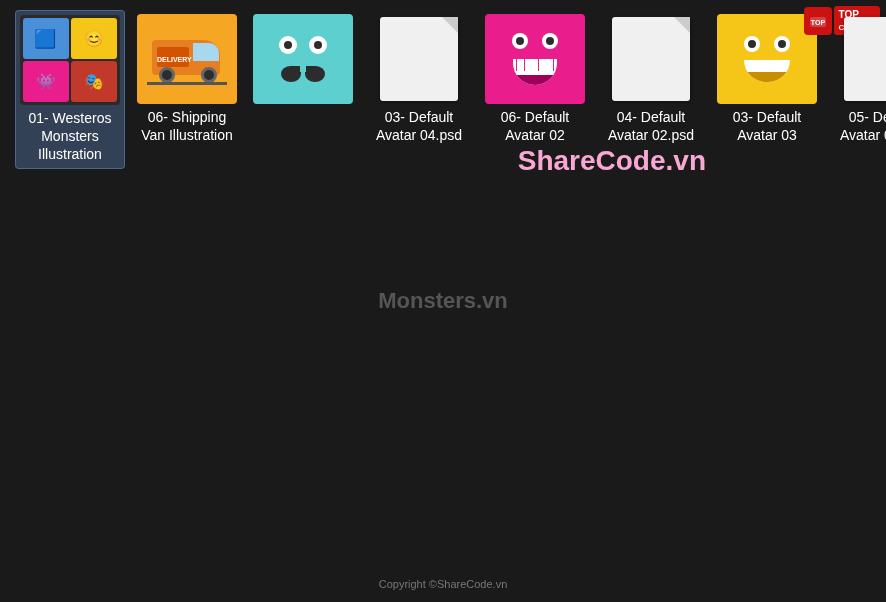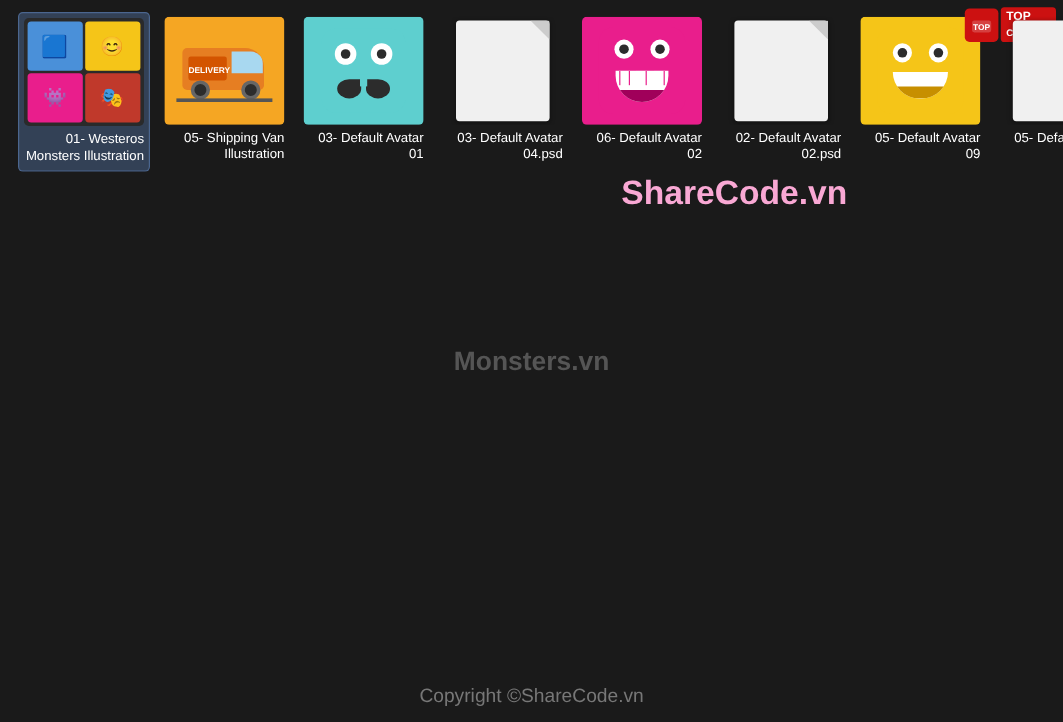--- a/index.html
+++ b/index.html
@@ -42,22 +42,22 @@
       display: flex;
       align-items: center;
       justify-content: center;
       border-radius: 4px;
       overflow: hidden;
       margin-bottom: 4px;
     }
 
     .file-label {
       color: #ffffff;
-      font-size: 11px;
-      text-align: right;
+      font-size: 14px;
+      text-align: center;
       line-height: 1.3;
       word-break: break-word;
       max-width: 100px;
     }
 
     
     .thumb-01 {
       background: #2a2a2a;
       display: grid;
       grid-template-columns: 1fr 1fr;
@@ -245,21 +245,21 @@
       pointer-events: none;
     }
 
     
     .copyright {
       position: absolute;
       bottom: 12px;
       left: 50%;
       transform: translateX(-50%);
       color: #777777;
-      font-size: 16px;
+      font-size: 11px;
       white-space: nowrap;
     }
 
     
     .badge-topcode {
       position: absolute;
       top: 6px;
       right: 6px;
       display: flex;
       align-items: center;
@@ -329,21 +329,21 @@
 
           <div style="position:absolute;bottom:4px;left:12px;width:16px;height:16px;background:#2c2c2c;border-radius:50%;border:3px solid #666;"></div>
           <div style="position:absolute;bottom:4px;right:10px;width:16px;height:16px;background:#2c2c2c;border-radius:50%;border:3px solid #666;"></div>
 
           <div style="position:absolute;bottom:2px;left:0;right:0;height:3px;background:#555;"></div>
 
           <div style="position:absolute;bottom:24px;left:10px;color:white;font-size:7px;font-weight:bold;">DELIVERY</div>
         </div>
       </div>
     </div>
-    <div class="file-label">05- Shipping Van Illustration</div>
+    <div class="file-label">06- Shipping Van Illustration</div>
   </div>
 
   <div class="file-item">
     <div class="file-thumbnail">
       <div class="thumb-03">
         <div class="face-teal">
           <div class="eyes-teal">
             <div class="eye-white">
               <div class="eye-pupil"></div>
             </div>
@@ -353,21 +353,20 @@
           </div>
 
           <div style="position:relative;width:44px;height:20px;">
             <div style="position:absolute;left:0;top:4px;width:20px;height:16px;background:#2c2c2c;border-radius:50% 0 50% 50%;"></div>
             <div style="position:absolute;right:0;top:4px;width:20px;height:16px;background:#2c2c2c;border-radius:0 50% 50% 50%;"></div>
             <div style="position:absolute;left:50%;top:0;transform:translateX(-50%);width:6px;height:10px;background:#5ecfcf;"></div>
           </div>
         </div>
       </div>
     </div>
-    <div class="file-label">03- Default Avatar 01</div>
   </div>
 
   <div class="file-item">
     <div class="file-thumbnail" style="align-items:center;justify-content:center;">
       <div class="thumb-blank"></div>
     </div>
     <div class="file-label">03- Default Avatar 04.psd</div>
   </div>
 
   <div class="file-item">
@@ -394,21 +393,21 @@
         </div>
       </div>
     </div>
     <div class="file-label">06- Default Avatar 02</div>
   </div>
 
   <div class="file-item">
     <div class="file-thumbnail" style="align-items:center;justify-content:center;">
       <div class="thumb-blank"></div>
     </div>
-    <div class="file-label">02- Default Avatar 02.psd</div>
+    <div class="file-label">04- Default Avatar 02.psd</div>
   </div>
 
   <div class="file-item">
     <div class="file-thumbnail">
       <div class="thumb-05">
         <div class="face-yellow">
           <div class="eyes-yellow">
             <div class="eye-yellow-w">
               <div class="eye-pupil"></div>
             </div>
@@ -416,21 +415,21 @@
               <div class="eye-pupil"></div>
             </div>
           </div>
 
           <div style="width:46px;height:22px;background:white;border-radius:0 0 23px 23px;overflow:hidden;position:relative;">
             <div style="position:absolute;bottom:0;left:2px;right:2px;height:10px;background:#c78f00;border-radius:0 0 21px 21px;"></div>
           </div>
         </div>
       </div>
     </div>
-    <div class="file-label">05- Default Avatar 09</div>
+    <div class="file-label">03- Default Avatar 03</div>
   </div>
 
   <div class="file-item">
     <div class="file-thumbnail" style="align-items:center;justify-content:center;">
       <div class="thumb-blank"></div>
     </div>
     <div class="file-label">05- Default Avatar 03.psd</div>
   </div>
 
 </div>

